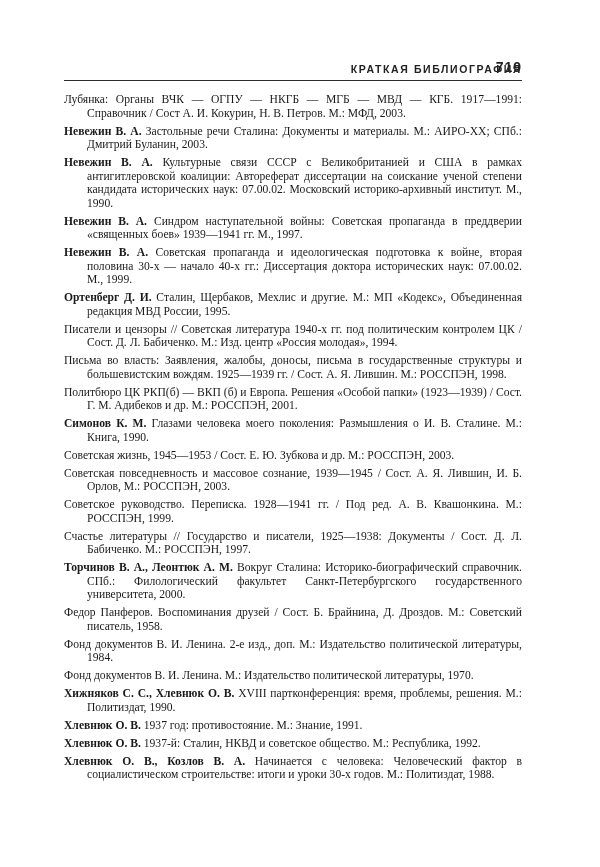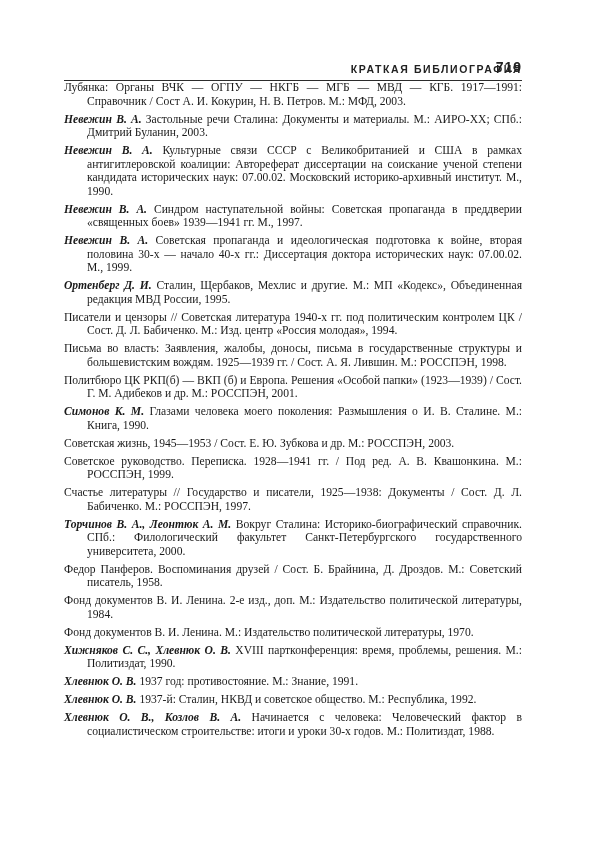--- a/index.html
+++ b/index.html
@@ -42,34 +42,33 @@
     right: 0;
     top: -3px;
     font-family: "Liberation Sans", sans-serif;
     font-weight: bold;
     font-size: 14px;
     letter-spacing: 1px;
     color: #222222;
     margin-left: 38px;
   }
   .entries {
-    margin-top: 0;
+    margin-top: 12px;
   }
   p.entry {
     font-family: "Liberation Serif", "DejaVu Serif", serif;
     font-size: 11.6px;
     line-height: 13.5px;
     color: #1a1a1a;
     text-align: justify;
     margin: 0 0 4.5px 0;
     padding-left: 23px;
     text-indent: -23px;
   }
   .author {
-    font-style: italic;
     font-weight: bold;
   }
 </style>
 </head>
 <body>
 
 <div class="page">
   <div class="content">
     <div class="running-head">
       <div class="head-title">КРАТКАЯ БИБЛИОГРАФИЯ</div>
@@ -80,20 +79,21 @@
         <p class="entry"><span class="author">Невежин В. А.</span> <span>Застольные речи Сталина: Документы и материалы. М.: АИРО-XX; СПб.: Дмитрий Буланин, 2003.</span></p>
         <p class="entry"><span class="author">Невежин В. А.</span> <span>Культурные связи СССР с Великобританией и США в рамках антигитлеровской коалиции: Автореферат диссертации на соискание ученой степени кандидата исторических наук: 07.00.02. Московский историко-архивный институт. М., 1990.</span></p>
         <p class="entry"><span class="author">Невежин В. А.</span> <span>Синдром наступательной войны: Советская пропаганда в преддверии «священных боев» 1939—1941 гг. М., 1997.</span></p>
         <p class="entry"><span class="author">Невежин В. А.</span> <span>Советская пропаганда и идеологическая подготовка к войне, вторая половина 30-х — начало 40-х гг.: Диссертация доктора исторических наук: 07.00.02. М., 1999.</span></p>
         <p class="entry"><span class="author">Ортенберг Д. И.</span> <span>Сталин, Щербаков, Мехлис и другие. М.: МП «Кодекс», Объединенная редакция МВД России, 1995.</span></p>
         <p class="entry"><span>Писатели и цензоры // Советская литература 1940-х гг. под политическим контролем ЦК / Сост. Д. Л. Бабиченко. М.: Изд. центр «Россия молодая», 1994.</span></p>
         <p class="entry"><span>Письма во власть: Заявления, жалобы, доносы, письма в государственные структуры и большевистским вождям. 1925—1939 гг. / Сост. А. Я. Лившин. М.: РОССПЭН, 1998.</span></p>
         <p class="entry"><span>Политбюро ЦК РКП(б) — ВКП (б) и Европа. Решения «Особой папки» (1923—1939) / Сост. Г. М. Адибеков и др. М.: РОССПЭН, 2001.</span></p>
         <p class="entry"><span class="author">Симонов К. М.</span> <span>Глазами человека моего поколения: Размышления о И. В. Сталине. М.: Книга, 1990.</span></p>
         <p class="entry"><span>Советская жизнь, 1945—1953 / Сост. Е. Ю. Зубкова и др. М.: РОССПЭН, 2003.</span></p>
+        <p class="entry"><span>Советская повседневность и массовое сознание, 1939—1945 / Сост. А. Я. Лившин, И. Б. Орлов, М.: РОССПЭН, 2003.</span></p>
         <p class="entry"><span>Советское руководство. Переписка. 1928—1941 гг. / Под ред. А. В. Квашонкина. М.: РОССПЭН, 1999.</span></p>
         <p class="entry"><span>Счастье литературы // Государство и писатели, 1925—1938: Документы / Сост. Д. Л. Бабиченко. М.: РОССПЭН, 1997.</span></p>
         <p class="entry"><span class="author">Торчинов В. А., Леонтюк А. М.</span> <span>Вокруг Сталина: Историко-биографический справочник. СПб.: Филологический факультет Санкт-Петербургского государственного университета, 2000.</span></p>
         <p class="entry"><span>Федор Панферов. Воспоминания друзей / Сост. Б. Брайнина, Д. Дроздов. М.: Советский писатель, 1958.</span></p>
         <p class="entry"><span>Фонд документов В. И. Ленина. 2-е изд., доп. М.: Издательство политической литературы, 1984.</span></p>
         <p class="entry"><span>Фонд документов В. И. Ленина. М.: Издательство политической литературы, 1970.</span></p>
         <p class="entry"><span class="author">Хижняков С. С., Хлевнюк О. В.</span> <span>XVIII партконференция: время, проблемы, решения. М.: Политиздат, 1990.</span></p>
         <p class="entry"><span class="author">Хлевнюк О. В.</span> <span>1937 год: противостояние. М.: Знание, 1991.</span></p>
         <p class="entry"><span class="author">Хлевнюк О. В.</span> <span>1937-й: Сталин, НКВД и советское общество. М.: Республика, 1992.</span></p>
         <p class="entry"><span class="author">Хлевнюк О. В., Козлов В. А.</span> <span>Начинается с человека: Человеческий фактор в социалистическом строительстве: итоги и уроки 30-х годов. М.: Политиздат, 1988.</span></p>

